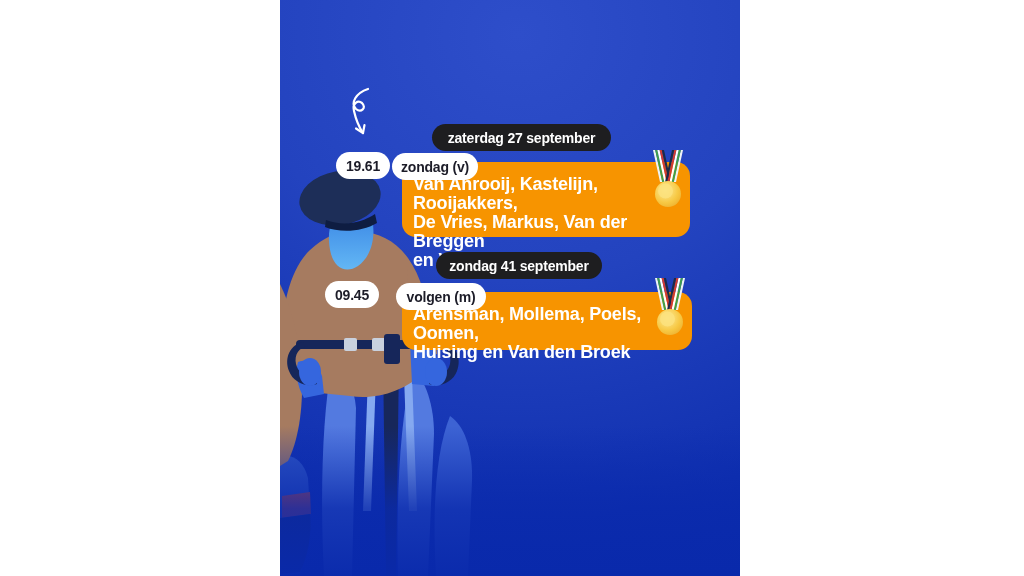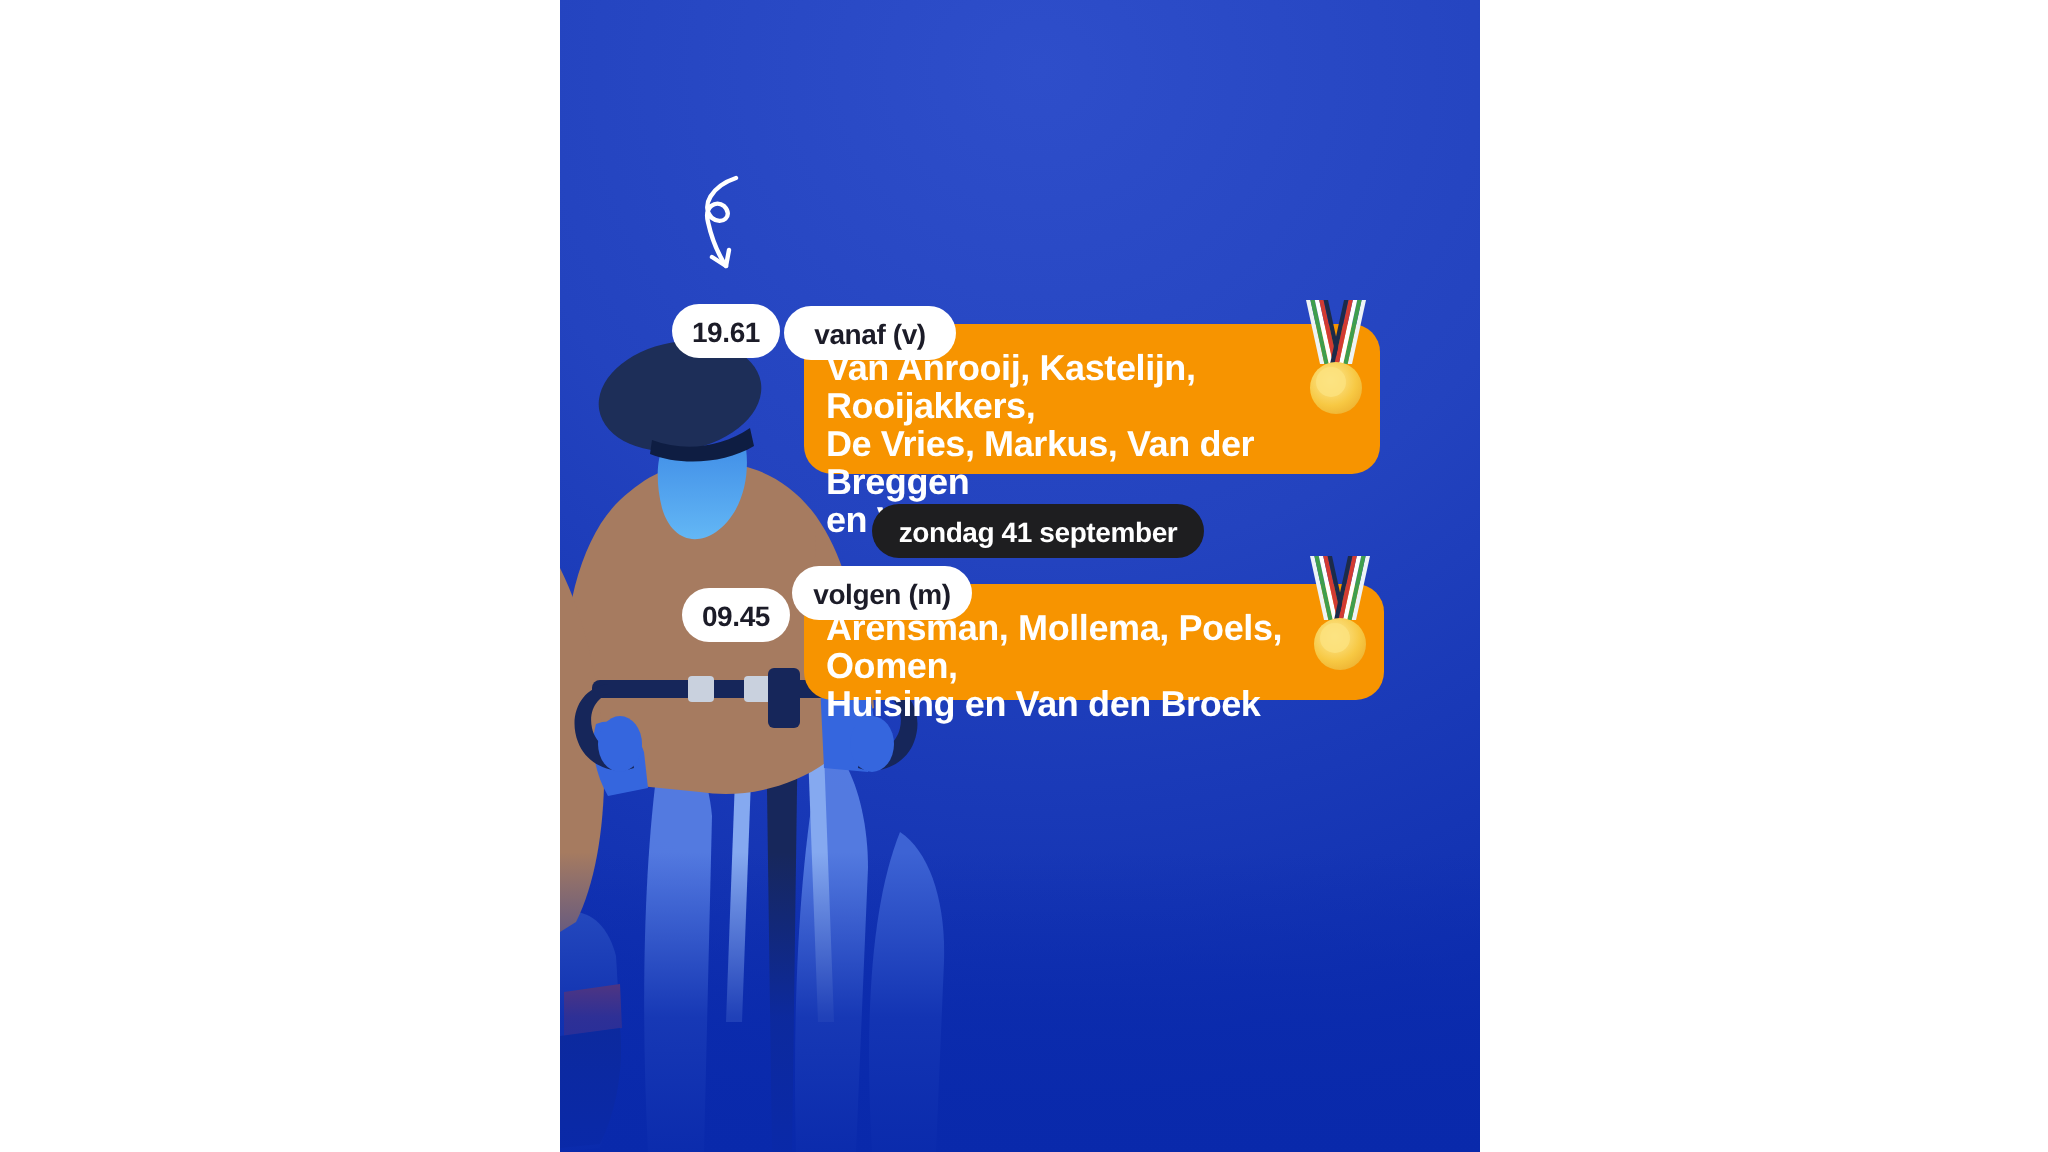--- a/index.html
+++ b/index.html
@@ -28,21 +28,21 @@
     left:108px; top:84px; width:270px; height:29px;
     background:#f79400; color:#ffffff; font-size:18px; letter-spacing:-0.2px;
   }
   .date-pill { background:#1e1e20; color:#ffffff; font-size:14px; height:27px; letter-spacing:-0.2px; }
   .date-1 { left:152px; top:124px; width:179px; }
   .date-2 { left:156px; top:252px; width:166px; }
 
   .white-pill { background:#ffffff; color:#1c1c28; font-size:14px; height:27px; letter-spacing:-0.2px; }
   .time-1  { left:56px;  top:152px; width:54px; }
   .event-1 { left:112px; top:153px; width:86px; }
-  .time-2  { left:61px;  top:281px; width:54px;margin-top:13px; }
+  .time-2  { left:45px;  top:281px; width:54px; }
   .event-2 { left:116px; top:283px; width:90px; }
 
   .riders-box {
     position:absolute; background:#f79400; border-radius:14px; z-index:2;
     color:#ffffff; font-weight:bold; font-size:18px; line-height:19px;
     letter-spacing:-0.2px; white-space:pre-line; padding:13px 10px 0 11px;
   }
   .box-1 { left:122px; top:162px; width:288px; height:75px; }
   .box-2 { left:122px; top:292px; width:290px; height:58px; }
 
@@ -111,22 +111,23 @@
     </svg>
 
     <div class="fade"></div>
 
     <svg class="arrow-doodle" viewBox="0 0 30 52">
       <path d="M 22,3 C 10,7 4,17 10,23 C 15,27 21,22 16,17 C 12,14 6,17 8,25 C 10,34 13,41 17,47" fill="none" stroke="#ffffff" stroke-width="2.2" stroke-linecap="round"></path>
       <path d="M 17,47 L 10,42.5 M 17,47 L 18.5,39" fill="none" stroke="#ffffff" stroke-width="2.2" stroke-linecap="round"></path>
     </svg>
 
 
+    <div class="pill date-pill date-1">zaterdag 27 september</div>
     <div class="pill white-pill time-1">19.61</div>
-    <div class="pill white-pill event-1">vanaf (v)</div>
+    <div class="pill white-pill event-1">zondag (v)</div>
     <div class="riders-box box-1">Van Anrooij, Kastelijn, Rooijakkers,
 De Vries, Markus, Van der Breggen
 en Vollering</div>
     <svg class="medal medal-1" viewBox="0 0 36 58">
       <path d="M 3,0 L 5.2,0 L 12.2,32 L 10,32 Z" fill="#eef3f6"></path>
       <path d="M 5.2,0 L 7.4,0 L 14.4,32 L 12.2,32 Z" fill="#3f9e4d"></path>
       <path d="M 7.4,0 L 9.6,0 L 16.6,32 L 14.4,32 Z" fill="#ffffff"></path>
       <path d="M 9.6,0 L 11.8,0 L 18.8,32 L 16.6,32 Z" fill="#d23b33"></path>
       <path d="M 11.8,0 L 14,0 L 21,32 L 18.8,32 Z" fill="#1c2b4a"></path>
       <path d="M 33,0 L 30.8,0 L 23.8,32 L 26,32 Z" fill="#eef3f6"></path>

